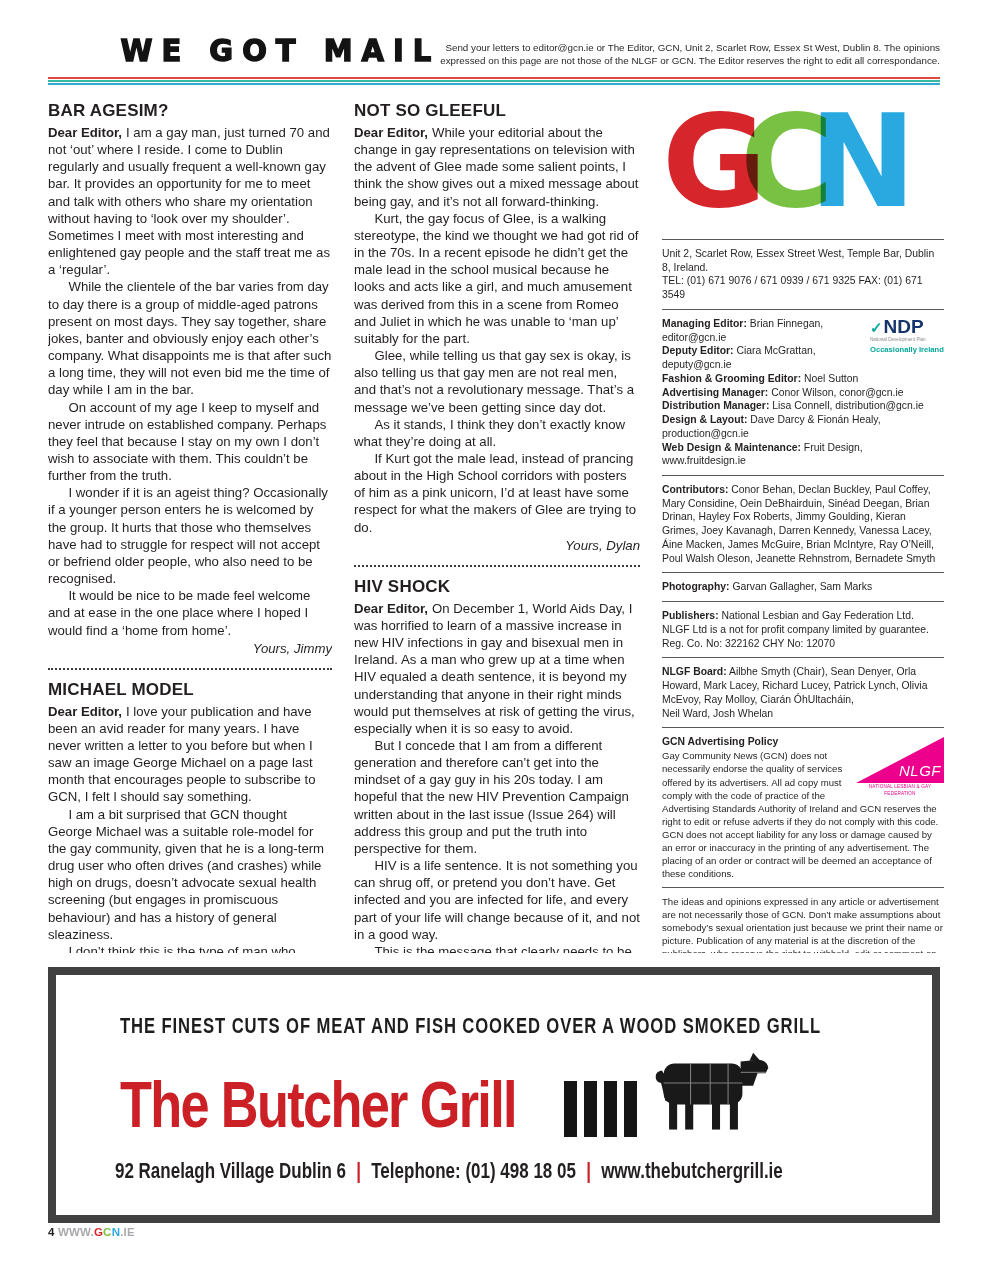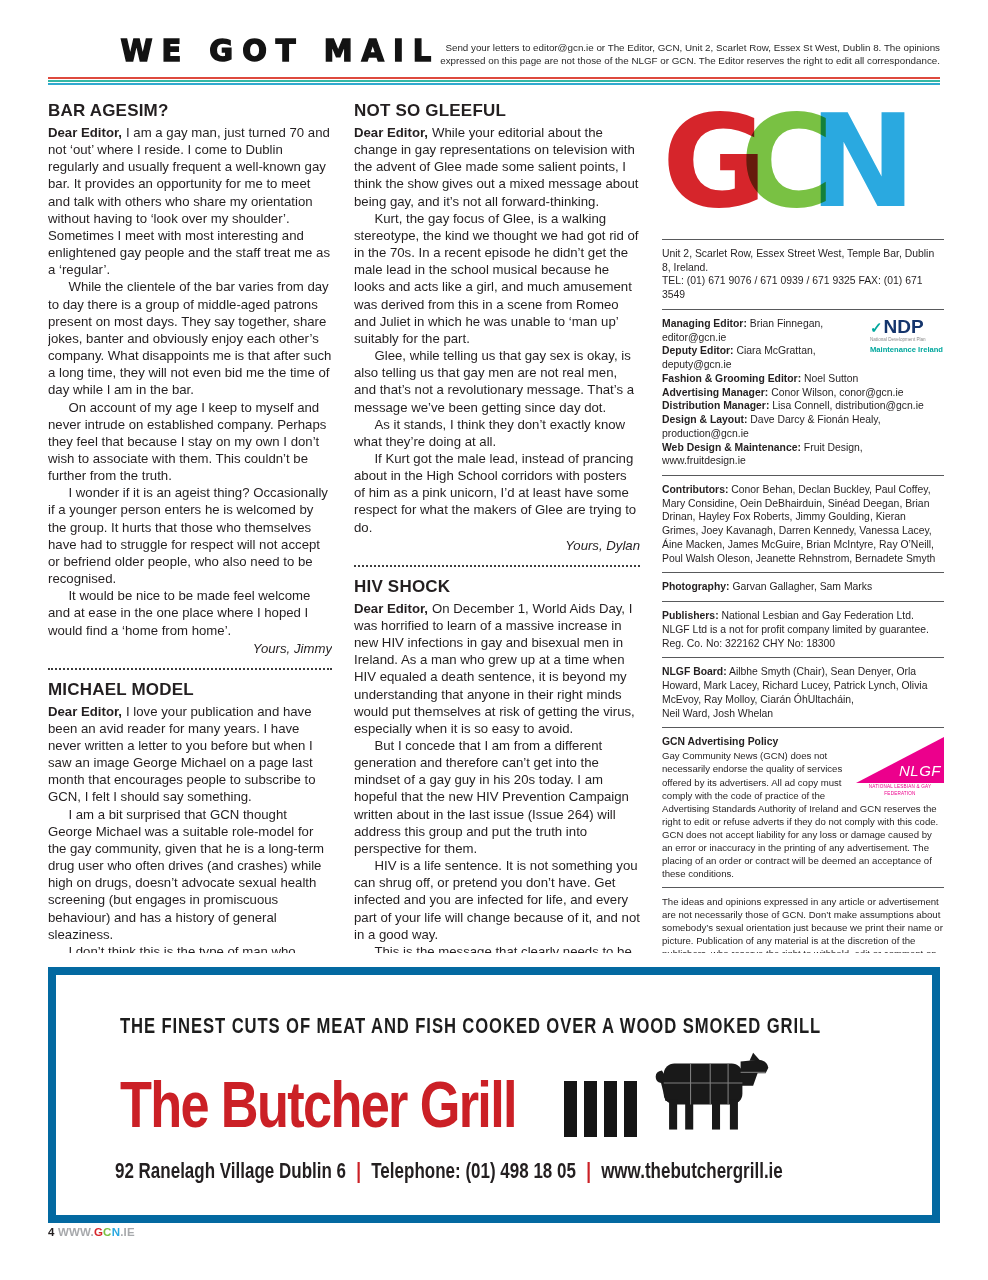--- a/index.html
+++ b/index.html
@@ -47,21 +47,21 @@
   .lbl{font-weight:bold;}
   .small{font-size:9.6px;line-height:1.36;}
   .policy-title{font-weight:bold;font-size:10.4px;}
   .nlgf{float:right;width:88px;margin:2px 0 2px 8px;position:relative;}
   .nlgf-tri{width:0;height:0;border-left:88px solid transparent;border-bottom:46px solid #ec008c;}
   .nlgf-name{position:absolute;top:24px;right:3px;color:#fff;font-weight:normal;
       font-style:italic;font-size:15px;letter-spacing:.5px;}
   .nlgf-sub{font-size:4.6px;color:#ec008c;text-align:center;letter-spacing:.2px;margin-top:1px;}
 
   
-  .ad{margin:14px 48px 0 48px;border:8px solid #0369a1;height:240px;background:#fff;
+  .ad{margin:14px 48px 0 48px;border:8px solid #404040;height:240px;background:#fff;
       position:relative;overflow:hidden;}
   .ad-tagline{display:inline-block;margin:42px 0 0 64px;font-weight:bold;font-size:18.5px;
       letter-spacing:1px;color:#1d1d1d;transform:scale(.9,1.18);transform-origin:left bottom;
       white-space:nowrap;}
   .ad-brandrow{display:flex;align-items:flex-end;margin:10px 0 0 64px;}
   .ad-brand{display:inline-block;color:#cb2026;font-weight:bold;font-size:63px;line-height:1;
       letter-spacing:-2px;transform:scale(.83,1.02);transform-origin:left bottom;white-space:nowrap;}
   .ad-bars{display:flex;align-items:flex-end;margin-left:-40px;}
   .ad-bars i{display:block;width:13px;height:56px;background:#151515;margin-left:7px;}
   .cow{margin:0 0 2px 16px;}
@@ -145,21 +145,21 @@
       <hr>
       <div>
         <div>Unit 2, Scarlet Row, Essex Street West, Temple Bar, Dublin 8, Ireland.</div>
         <div>TEL: (01) 671 9076 / 671 0939 / 671 9325  FAX: (01) 671 3549</div>
       </div>
       <hr>
       <div class="staffwrap">
         <div class="ndp">
           <div class="ndp-name"><span class="ndp-check">✓</span><span>NDP</span></div>
           <div class="ndp-sub">National Development Plan</div>
-          <div class="ndp-tag">Maintenance Ireland</div>
+          <div class="ndp-tag">Occasionally Ireland</div>
         </div>
         <div><span class="lbl">Managing Editor:</span> <span>Brian Finnegan, editor@gcn.ie</span></div>
         <div><span class="lbl">Deputy Editor:</span> <span>Ciara McGrattan, deputy@gcn.ie</span></div>
         <div><span class="lbl">Fashion &amp; Grooming Editor:</span> <span>Noel Sutton</span></div>
         <div><span class="lbl">Advertising Manager:</span> <span>Conor Wilson, conor@gcn.ie</span></div>
         <div><span class="lbl">Distribution Manager:</span> <span>Lisa Connell, distribution@gcn.ie</span></div>
         <div><span class="lbl">Design &amp; Layout:</span> <span>Dave Darcy &amp; Fionán Healy, production@gcn.ie</span></div>
         <div><span class="lbl">Web Design &amp; Maintenance:</span> <span>Fruit Design, www.fruitdesign.ie</span></div>
       </div>
       <hr>
@@ -169,21 +169,21 @@
       </div>
       <hr>
       <div>
         <span class="lbl">Photography:</span>
         <span>Garvan Gallagher, Sam Marks</span>
       </div>
       <hr>
       <div>
         <div><span class="lbl">Publishers:</span> <span>National Lesbian and Gay Federation Ltd.</span></div>
         <div>NLGF Ltd is a not for profit company limited by guarantee.</div>
-        <div>Reg. Co. No: 322162   CHY No: 18300</div>
+        <div>Reg. Co. No: 322162   CHY No: 12070</div>
       </div>
       <hr>
       <div>
         <span class="lbl">NLGF Board:</span>
         <span>Ailbhe Smyth (Chair), Sean Denyer, Orla Howard, Mark Lacey, Richard Lucey, Patrick Lynch, Olivia McEvoy, Ray Molloy, Ciarán ÓhUltacháin,</span><br>
         <span>Neil Ward, Josh Whelan</span>
       </div>
       <hr>
       <div class="small">
         <div class="nlgf">

